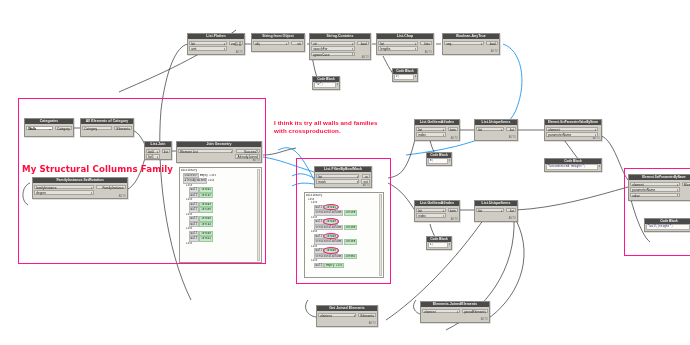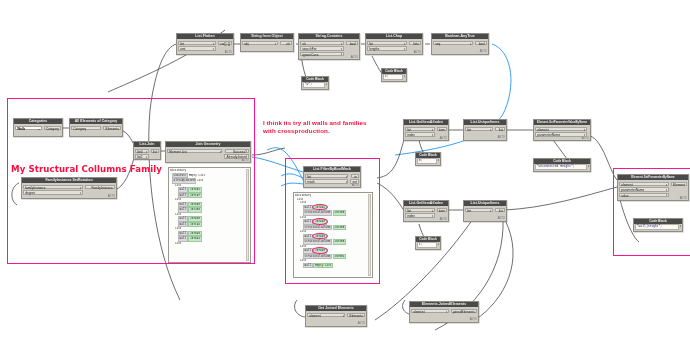--- a/index.html
+++ b/index.html
@@ -3,21 +3,21 @@
 <meta charset="utf-8">
 <style>
   html,body{margin:0;padding:0;}
   body{
     width:690px;height:345px;overflow:hidden;position:relative;
     background:#ffffff;
     font-family:"Liberation Sans","DejaVu Sans",sans-serif;
     font-size:3.6px;
     color:#1c1c1c;
   }
-  #canvas{position:absolute;left:5px;top:0;width:610px;height:345px;}
+  #canvas{position:absolute;left:16px;top:0;width:610px;height:345px;}
   svg.wires{position:absolute;left:0;top:0;width:690px;height:345px;pointer-events:none;}
 
   
   .node{
     position:absolute;
     background:#cfccc4;
     border:0.4px solid #8f8c85;
     box-shadow:0.6px 0.6px 0 rgba(0,0,0,0.22);
     box-sizing:border-box;
   }

